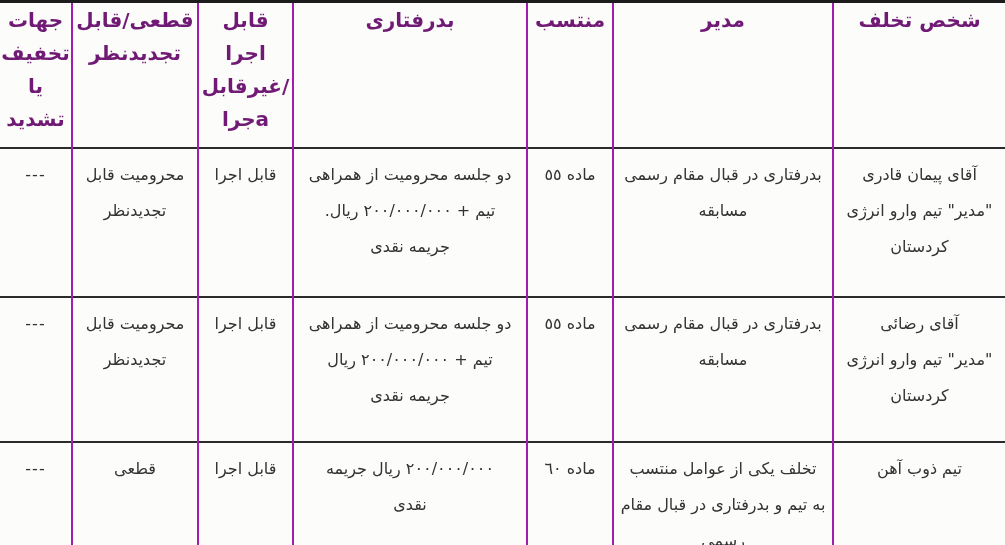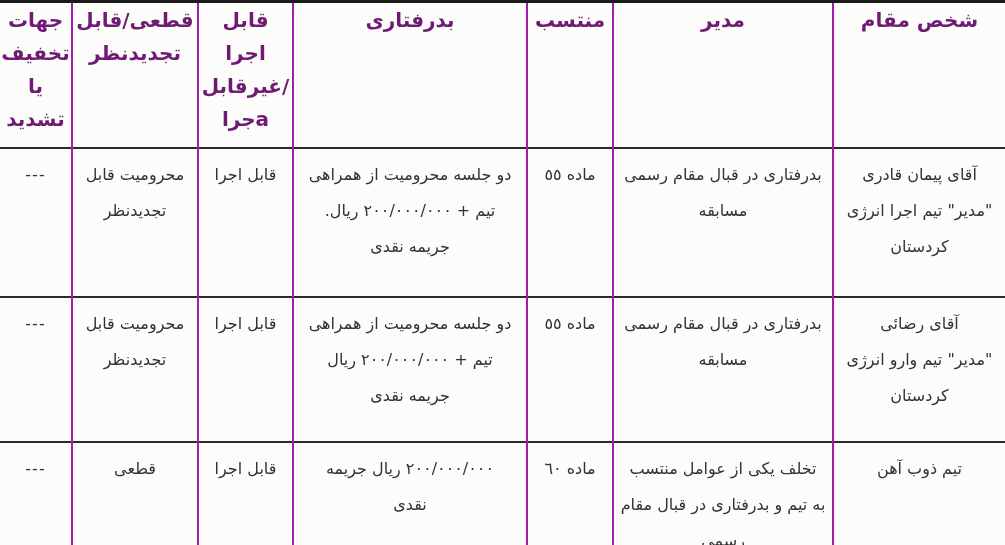--- a/index.html
+++ b/index.html
@@ -67,39 +67,39 @@
       <col style="width:172px">
       <col style="width:220px">
       <col style="width:86px">
       <col style="width:234px">
       <col style="width:95px">
       <col style="width:126px">
       <col style="width:72px">
     </colgroup>
     <thead>
       <tr>
-        <th>شخص مقام</th>
+        <th>شخص تخلف</th>
         <th>مدیر</th>
         <th>منتسب</th>
         <th>بدرفتاری</th>
         <th>قابل اجرا
 /غيرقابل
 aجرا</th>
         <th>قطعی/قابل
 تجدیدنظر</th>
         <th>جهات
 تخفيف
 يا
 تشديد</th>
       </tr>
     </thead>
     <tbody>
       <tr class="row-1">
         <td class="cell-offender">آقای پیمان قادری
-"مدیر" تیم اجرا انرژی
+"مدیر" تیم وارو انرژی
 کردستان</td>
         <td class="cell-violation">بدرفتاری در قبال مقام رسمی
 مسابقه</td>
         <td class="cell-document">ماده ٥٥</td>
         <td class="cell-penalties">دو جلسه محرومیت از همراهی
 تیم + ٢٠٠/٠٠٠/٠٠٠ ریال.
 جریمه نقدی</td>
         <td class="cell-enforceability">قابل اجرا</td>
         <td class="cell-finality">محرومیت قابل
 تجدیدنظر</td>

